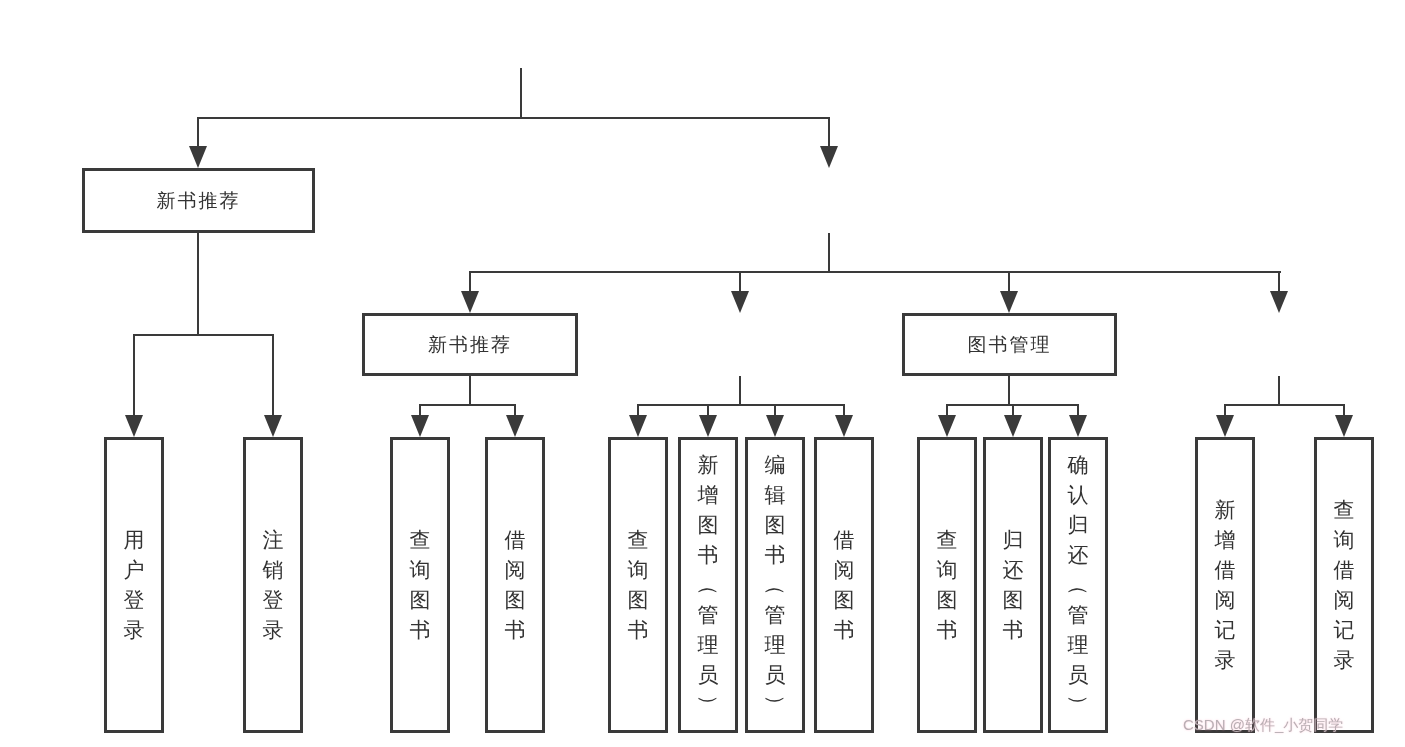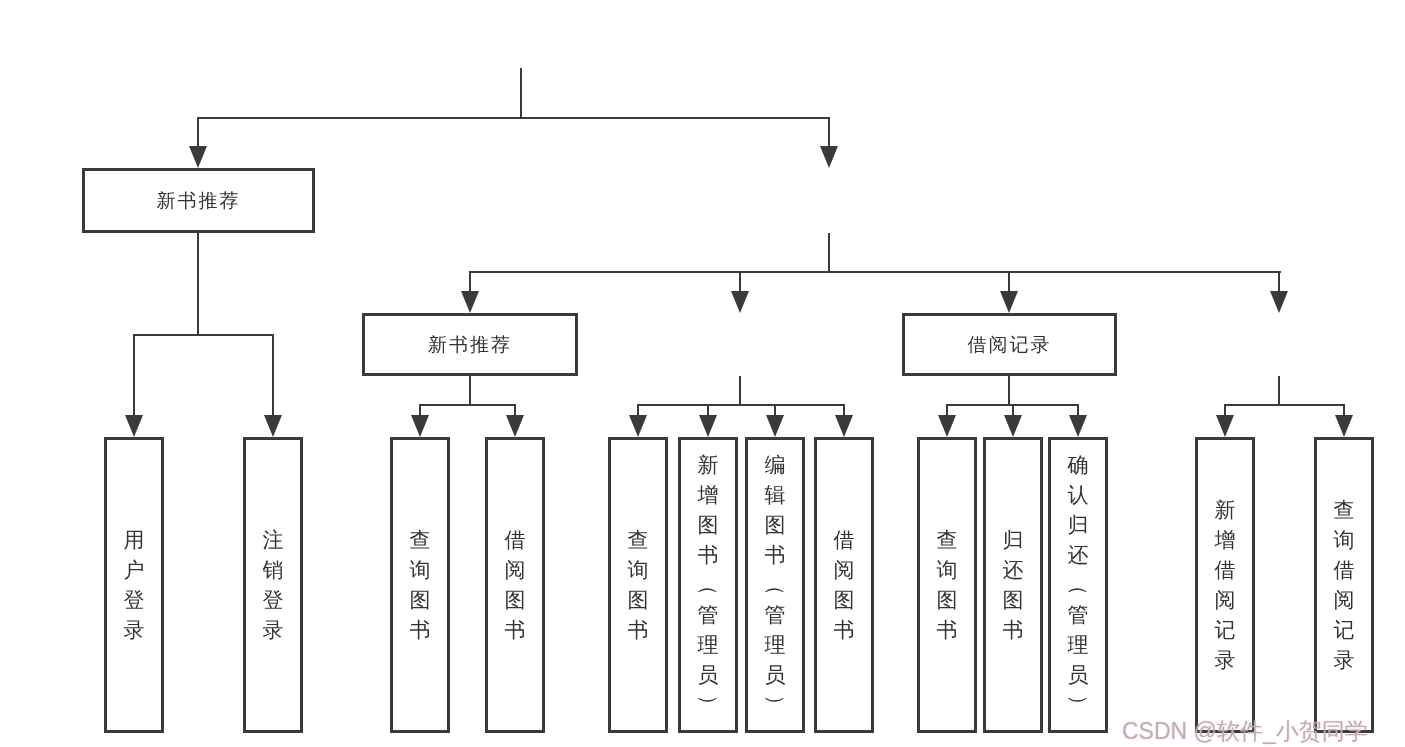--- a/index.html
+++ b/index.html
@@ -50,22 +50,22 @@
   .vline,.hline{position:absolute;background:var(--line);}
   .arrowhead{
     position:absolute;
     width:0;height:0;
     border-left:9px solid transparent;
     border-right:9px solid transparent;
     border-top:22px solid var(--line);
   }
   .watermark{
     position:absolute;
-    left:1122px;top:716px;
-    font-size:23px;
+    left:1183px;top:716px;
+    font-size:15px;
     color:var(--wm);
     text-shadow:0 0 2px rgba(255,160,190,0.55);
     white-space:nowrap;
     z-index:5;
   }
 </style>
 </head>
 <body>
 
 <div id="canvas">
@@ -97,21 +97,21 @@
   <div class="arrowhead" style="left:731px;top:291px;"></div>
   <div class="vline" style="left:1008px;top:271px;width:2px;height:20px;"></div>
   <div class="arrowhead" style="left:1000px;top:291px;"></div>
   <div class="vline" style="left:1278px;top:271px;width:2px;height:20px;"></div>
   <div class="arrowhead" style="left:1270px;top:291px;"></div>
 
   <div class="box" style="left:362px;top:313px;width:216px;height:63px;">
     <span>新书推荐</span>
   </div>
   <div class="box" style="left:902px;top:313px;width:215px;height:63px;">
-    <span>借阅记录</span>
+    <span>图书管理</span>
   </div>
 
   <div class="vline" style="left:469px;top:376px;width:2px;height:29px;"></div>
   <div class="hline" style="left:419px;top:404px;width:97px;height:2px;"></div>
   <div class="vline" style="left:419px;top:404px;width:2px;height:11px;"></div>
   <div class="arrowhead" style="left:411px;top:415px;"></div>
   <div class="vline" style="left:514px;top:404px;width:2px;height:11px;"></div>
   <div class="arrowhead" style="left:506px;top:415px;"></div>
 
   <div class="vline" style="left:739px;top:376px;width:2px;height:29px;"></div>

